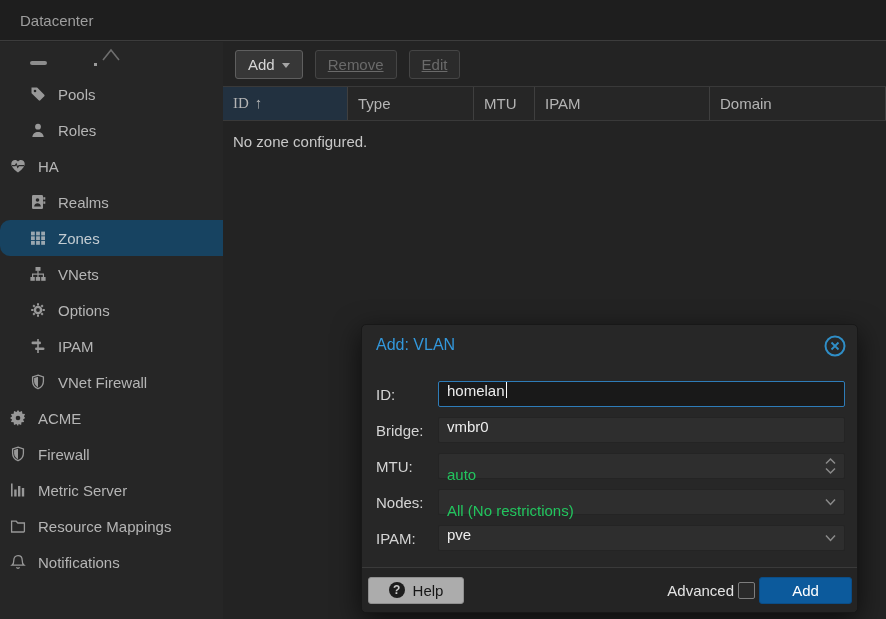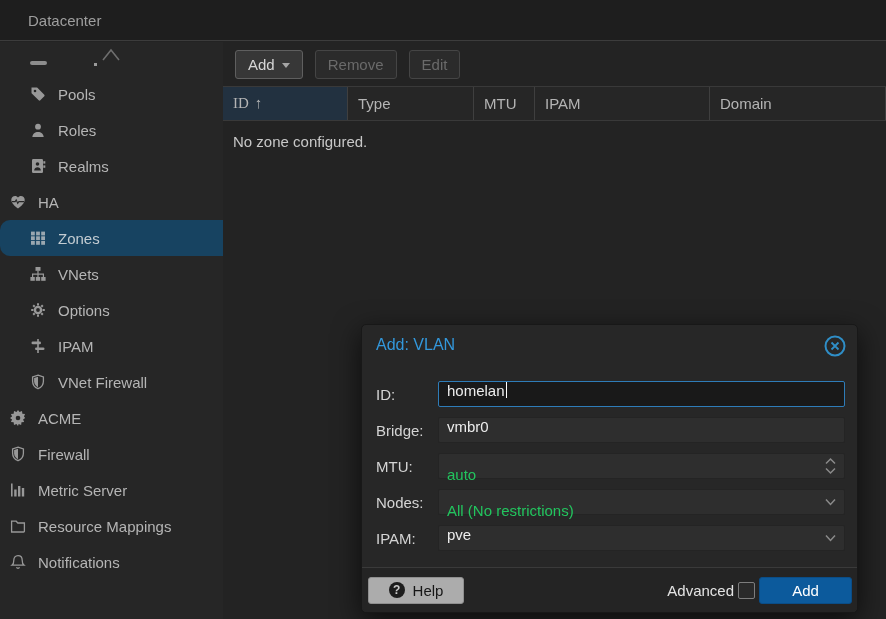--- a/index.html
+++ b/index.html
@@ -20,21 +20,21 @@
   html,body{width:886px;height:619px;overflow:hidden;}
   body{
     position:relative;
     background:var(--bg-page);
     font-family:"Liberation Sans", sans-serif;
     font-size:15px;
     color:var(--text);
   }
   
   .topbar{position:absolute;left:0;top:0;right:0;height:41px;background:var(--bg-topbar);
-    border-bottom:1px solid var(--border);display:flex;align-items:center;padding-left:28px;}
+    border-bottom:1px solid var(--border);display:flex;align-items:center;padding-left:20px;}
   .topbar .title{color:#9e9e9e;font-size:15px;}
   
   .sidebar{position:absolute;left:0;top:42px;width:260px;bottom:0;background:var(--bg-sidebar);
     border-right:1px solid var(--border);overflow:hidden;}
   .nav-item{position:relative;height:36px;display:flex;align-items:center;cursor:default;color:#b5b5b5;}
   .nav-item.level1{padding-left:10px;}
   .nav-item.level2{padding-left:30px;}
   .nav-item.selected{background:var(--sel);color:#c3ccd2;border-radius:10px;}
   .nav-item .icon{width:18px;height:16px;margin-right:10px;flex:0 0 18px;display:inline-flex;}
   .nav-item .icon svg{width:16px;height:16px;}
@@ -44,21 +44,21 @@
   .caret-down{margin-top:-3px;border-top:7px solid #8a8a8a;border-left:6px solid transparent;border-right:6px solid transparent;}
   .nav-item.partial{height:34px;}
   .nav-item.partial .dash{position:absolute;left:30px;top:19px;width:17px;height:4px;background:#8d8d8d;border-radius:2px;}
   .nav-item.partial .pdot{position:absolute;left:94px;top:21px;width:3px;height:3px;background:#9a9a9a;}
   .nav-item.partial .chev-up{position:absolute;left:100px;top:5px;}
   
   .content{position:absolute;left:223px;top:42px;right:0;bottom:0;background:var(--bg-page);}
   .toolbar{height:44px;padding:8px 0 0 12px;display:flex;gap:12px;}
   .tb-btn{height:29px;padding:0 12px;background:#373737;border:1px solid #5f5f5f;border-radius:3px;
     color:#d6d6d6;font-size:15px;font-family:inherit;display:inline-flex;align-items:center;gap:7px;}
-  .tb-btn.disabled{background:#2b2b2b;border-color:#454545;color:#6a6a6a;}
+  .tb-btn.disabled{background:#2b2b2b;border-color:#454545;color:#6a6a6a;text-decoration:underline;}
   .tb-btn .mcaret{width:0;height:0;border-top:5px solid #a5a5a5;border-left:4.5px solid transparent;border-right:4.5px solid transparent;margin-top:2px;}
   .grid-header{display:flex;height:35px;border-top:1px solid #393939;border-bottom:1px solid #393939;background:#262626;}
   .gh-cell{border-right:1px solid #3f3f3f;padding:0 10px;line-height:33px;color:#b4b4b4;white-space:nowrap;}
   .gh-cell.sorted{background:var(--sorted);}
   .gh-cell .sort{margin-left:6px;color:#b4b4b4;}
   .empty-msg{margin:12px 0 0 10px;color:#c8c8c8;}
   
   .dialog{position:absolute;left:361px;top:324px;width:497px;height:289px;background:var(--bg-dialog);
     border:1px solid #181818;border-radius:5px;box-shadow:0 8px 28px rgba(0,0,0,0.65);display:flex;flex-direction:column;z-index:10;}
   .dlg-header{height:44px;flex:0 0 44px;position:relative;padding:11px 0 0 14px;}
@@ -113,41 +113,41 @@
       </div>
       <div class="nav-item level2">
         <span class="icon">
           <svg viewBox="0 0 16 16">
             <circle cx="8" cy="4.7" r="2.9" fill="#989898"></circle>
             <path d="M2.3 15c.3-3.3 2.7-5.1 5.7-5.1s5.4 1.8 5.7 5.1z" fill="#989898"></path>
           </svg>
         </span>
         <span class="nav-label">Roles</span>
       </div>
+      <div class="nav-item level1">
+        <span class="icon">
+          <svg viewBox="0 0 16 16">
+            <path d="M8 14.6C4.4 11.9 1.3 9 1.3 5.8 1.3 3.6 3 2 5.1 2 6.3 2 7.4 2.6 8 3.6 8.6 2.6 9.7 2 10.9 2c2.1 0 3.8 1.6 3.8 3.8 0 3.2-3.1 6.1-6.7 8.8z" fill="#989898"></path>
+            <path d="M2 7.6h3.2l1-1.7 1.5 3.4 1.2-1.7H14" stroke="#262626" stroke-width="1.1" fill="none"></path>
+          </svg>
+        </span>
+        <span class="nav-label">HA</span>
+        <span class="caret caret-right"></span>
+      </div>
       <div class="nav-item level2">
         <span class="icon">
           <svg viewBox="0 0 16 16">
             <rect x="2" y="1" width="11" height="14" rx="1.2" fill="#989898"></rect>
             <rect x="13.3" y="3.2" width="2" height="2.4" fill="#989898"></rect>
             <rect x="13.3" y="7.4" width="2" height="2.4" fill="#989898"></rect>
             <circle cx="7.5" cy="6" r="1.8" fill="#262626"></circle>
             <path d="M4.1 12.4c.3-2.1 1.7-3.1 3.4-3.1s3.1 1 3.4 3.1z" fill="#262626"></path>
           </svg>
         </span>
         <span class="nav-label">Realms</span>
-      </div>
-      <div class="nav-item level1">
-        <span class="icon">
-          <svg viewBox="0 0 16 16">
-            <path d="M8 14.6C4.4 11.9 1.3 9 1.3 5.8 1.3 3.6 3 2 5.1 2 6.3 2 7.4 2.6 8 3.6 8.6 2.6 9.7 2 10.9 2c2.1 0 3.8 1.6 3.8 3.8 0 3.2-3.1 6.1-6.7 8.8z" fill="#989898"></path>
-            <path d="M2 7.6h3.2l1-1.7 1.5 3.4 1.2-1.7H14" stroke="#262626" stroke-width="1.1" fill="none"></path>
-          </svg>
-        </span>
-        <span class="nav-label">HA</span>
-        <span class="caret caret-right"></span>
       </div>
       <div class="nav-item level2 selected">
         <span class="icon">
           <svg viewBox="0 0 16 16" fill="#9aa7b0">
             <rect x="1" y="1.6" width="3.8" height="3.8"></rect>
             <rect x="6.1" y="1.6" width="3.8" height="3.8"></rect>
             <rect x="11.2" y="1.6" width="3.8" height="3.8"></rect>
             <rect x="1" y="6.3" width="3.8" height="3.8"></rect>
             <rect x="6.1" y="6.3" width="3.8" height="3.8"></rect>
             <rect x="11.2" y="6.3" width="3.8" height="3.8"></rect>

